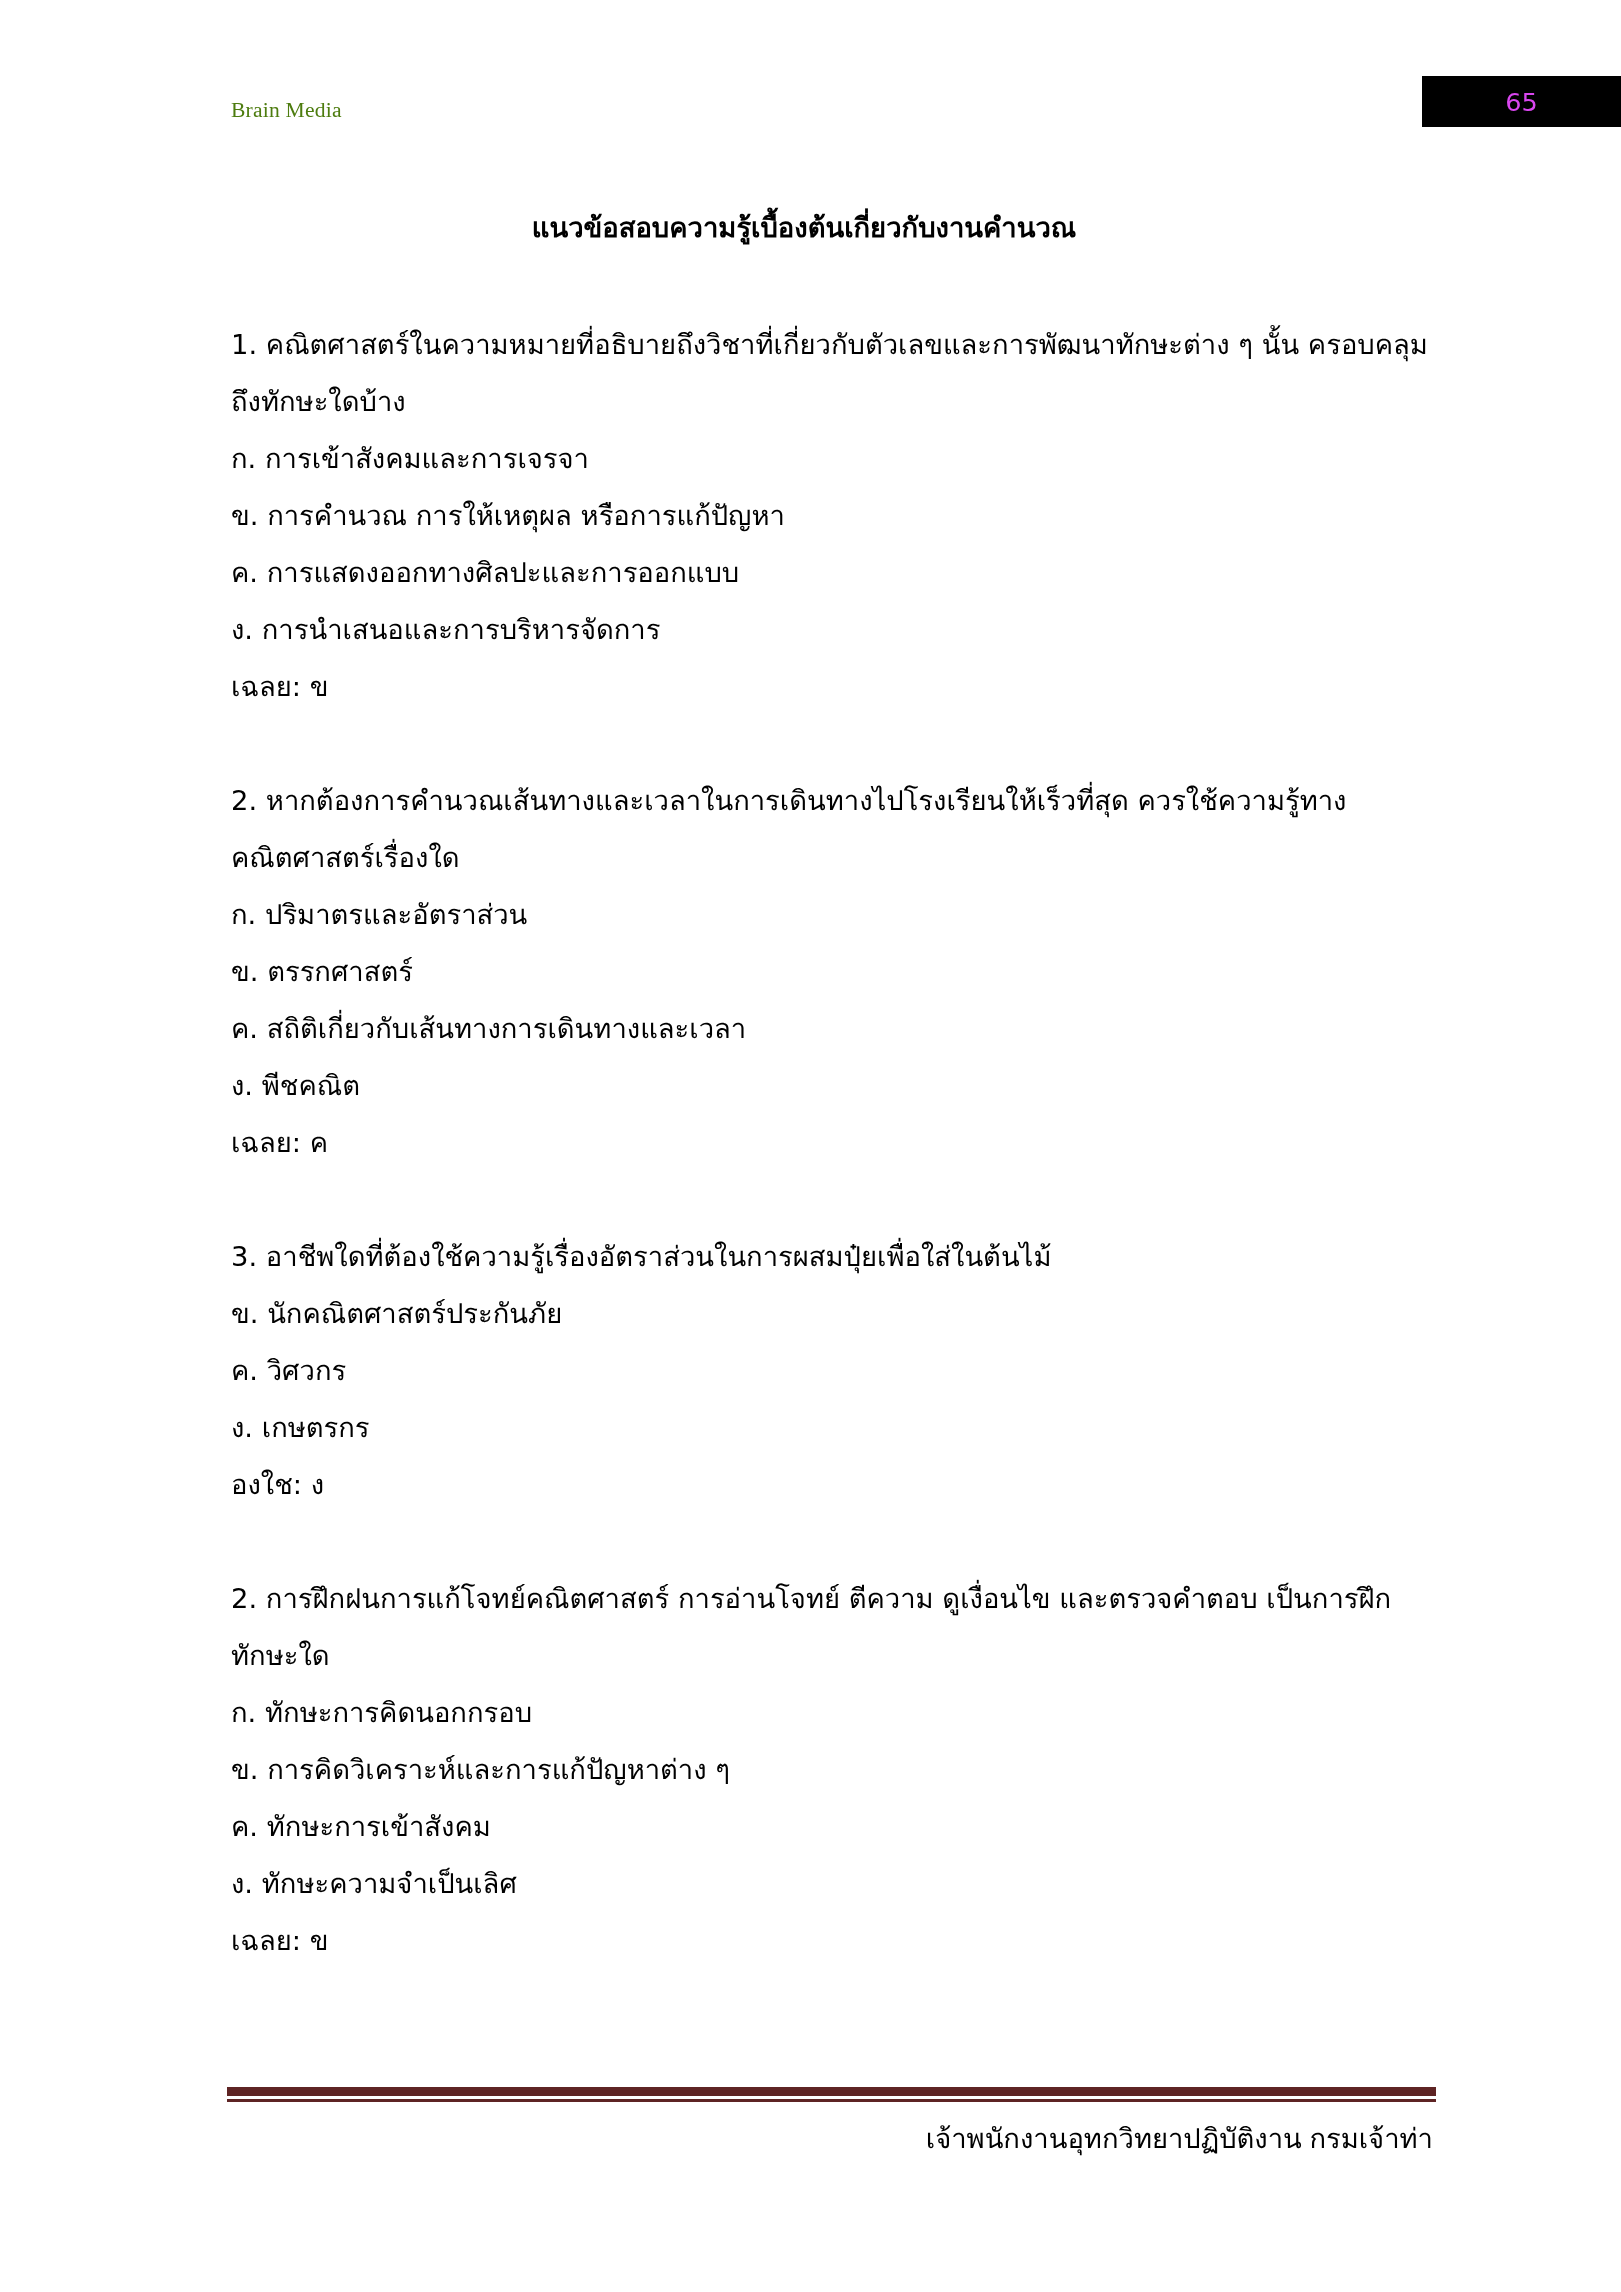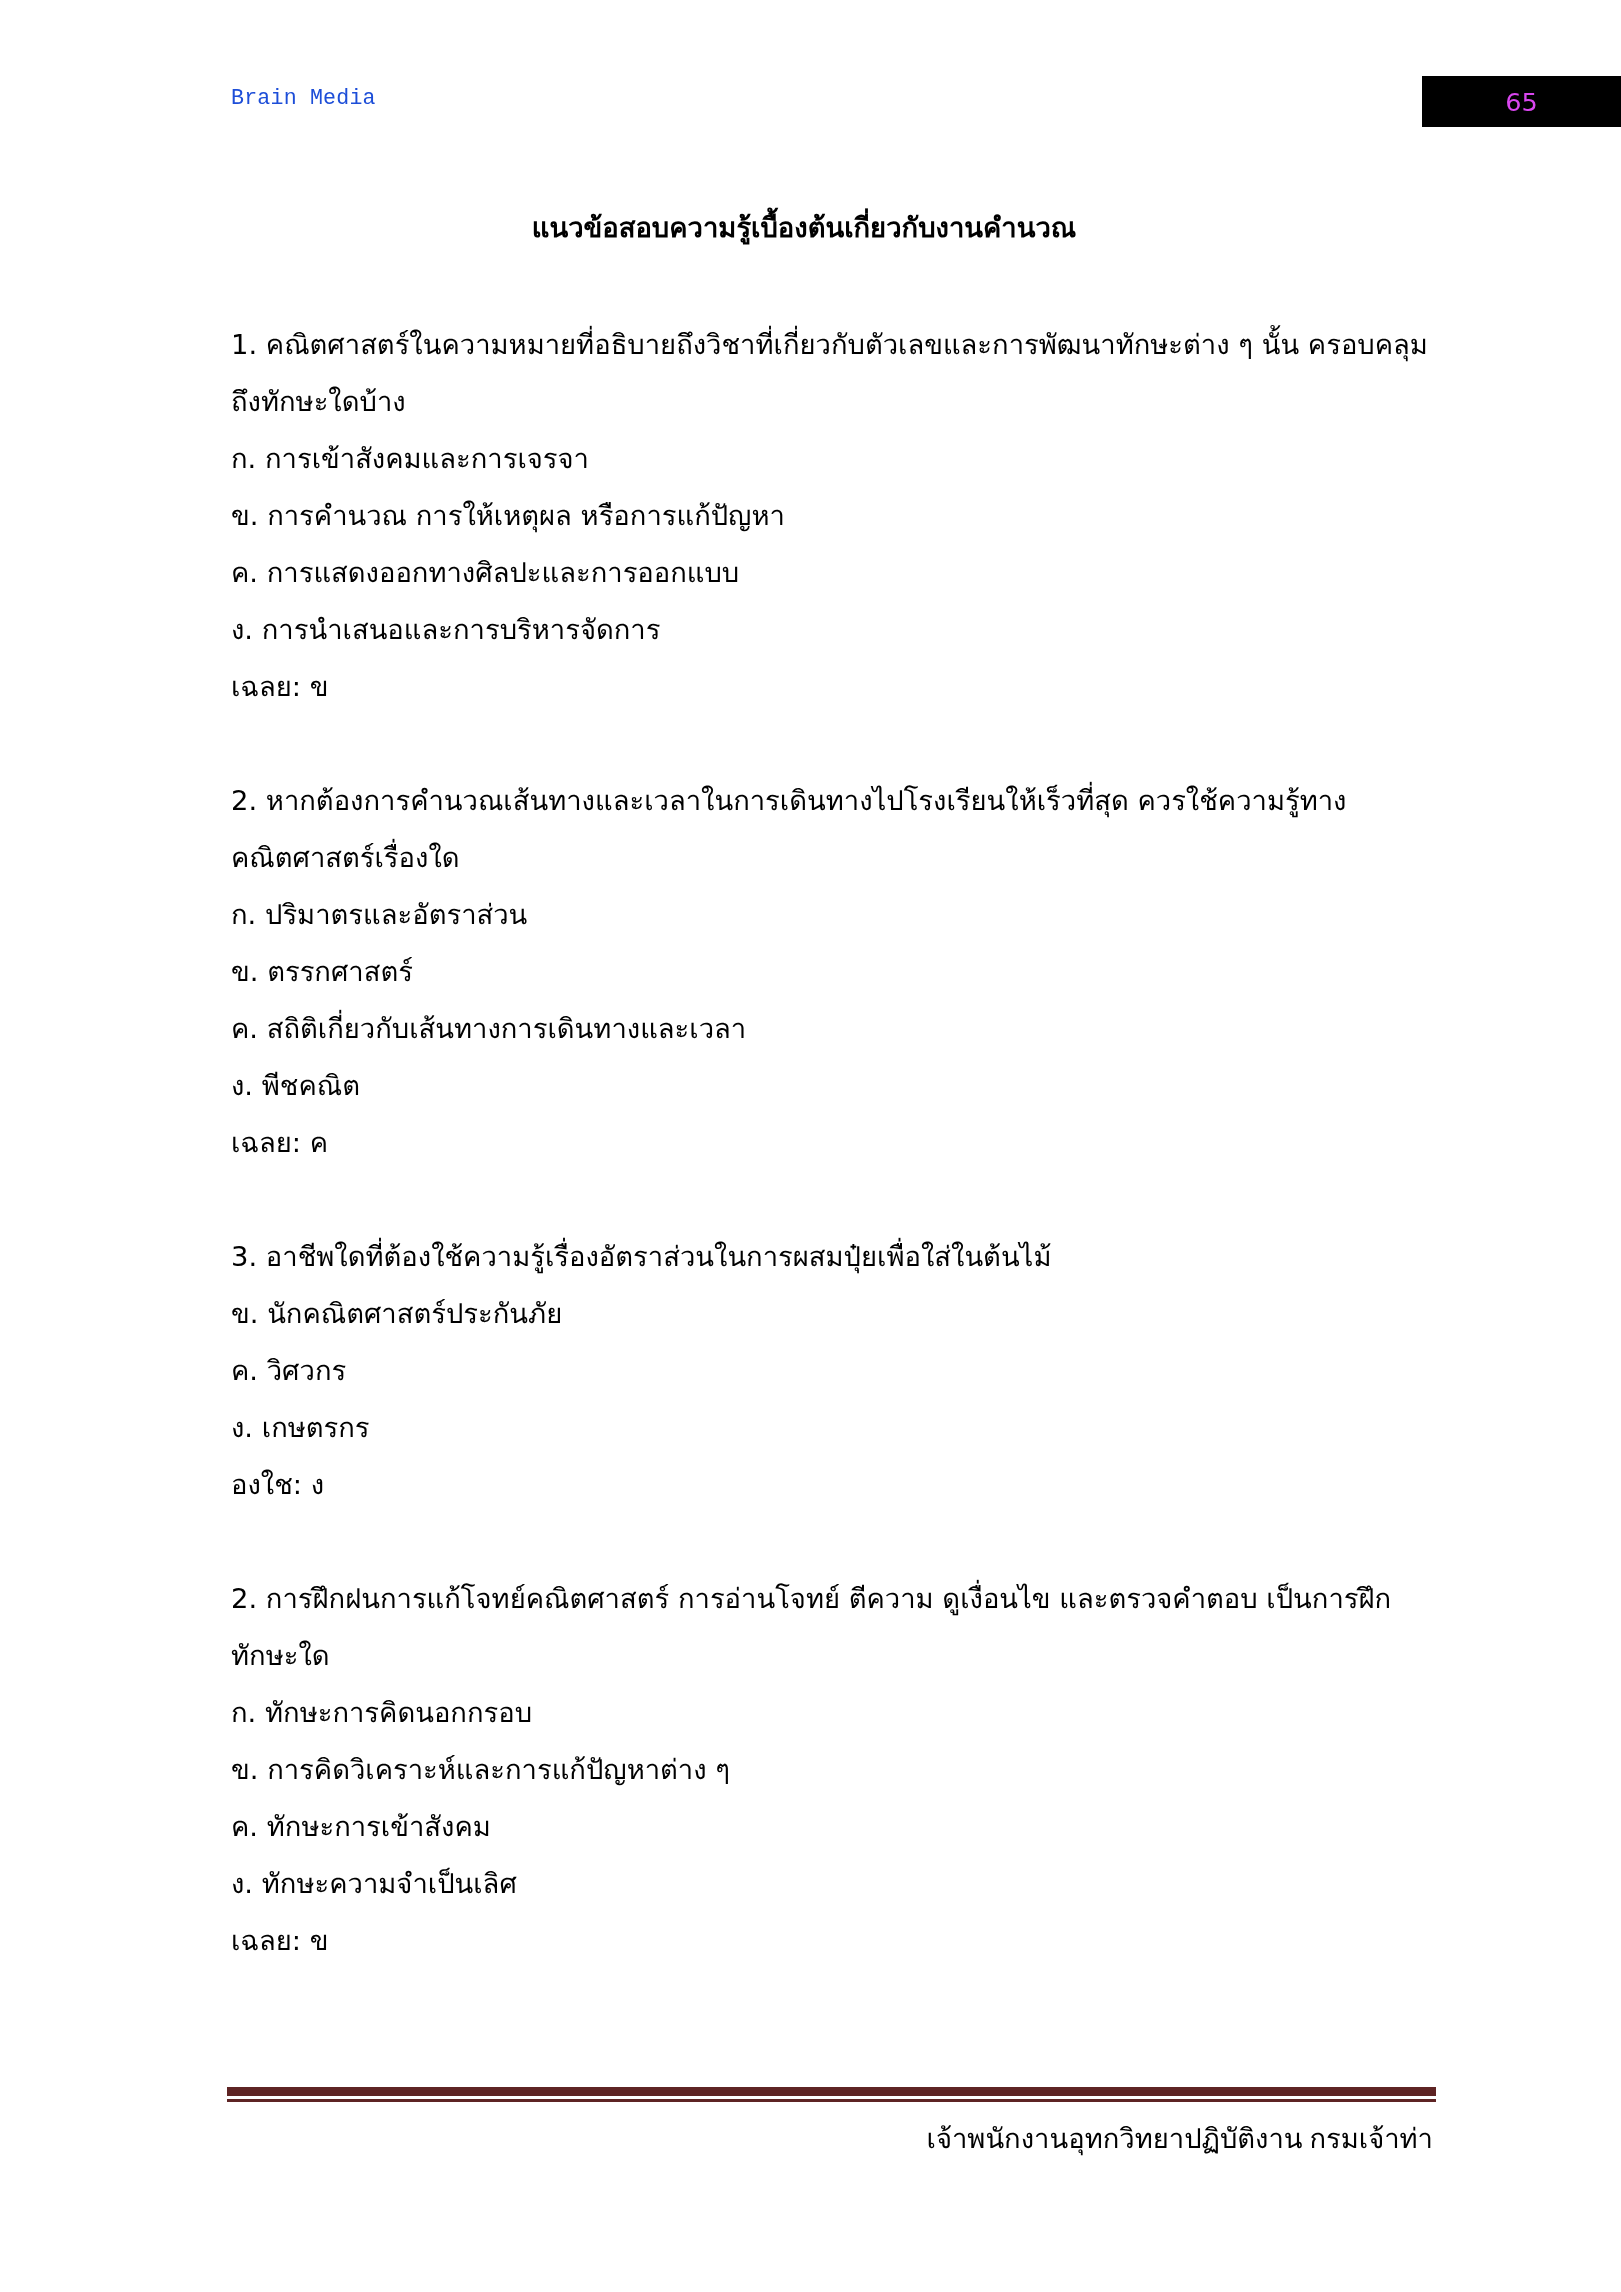--- a/index.html
+++ b/index.html
@@ -1,32 +1,32 @@
 <!DOCTYPE html>
 <html><head>
 <meta charset="utf-8">
 <style>
   html, body { margin: 0; padding: 0; background: #ffffff; }
   body { width: 1621px; height: 2293px; position: relative; overflow: hidden;
          font-family: "DejaVu Sans", sans-serif; color: #000; }
-  .header-brand { position: absolute; left: 231px; top: 86px; font-size: 21.6px;
-                  color: #1d4ed8; font-family: Liberation Mono, monospace; letter-spacing: 0.2px; }
+  .header-brand { position: absolute; left: 231px; top: 98px; font-size: 21.6px;
+                  color: #4d7c0f; font-family: Liberation Serif, serif; letter-spacing: 0.2px; }
   .page-badge { position: absolute; left: 1422px; top: 76px; width: 199px; height: 51px;
                 background: #000; color: #d946ef; display: flex; align-items: center;
                 justify-content: center; font-size: 25.5px; font-family: "DejaVu Sans", sans-serif; }
   .doc-title { position: absolute; left: 0; width: 1608px; top: 206px; text-align: center;
                font-size: 27.4px; font-weight: bold; }
   .content { position: absolute; left: 231px; top: 316px; width: 1206px; }
   .question { margin-bottom: 57px; }
   .line { font-size: 27.4px; line-height: 57px; white-space: nowrap; }
   .stem { white-space: normal; }
   .footer-rule-thick { position: absolute; left: 227px; top: 2087px; width: 1209px; height: 8.8px; background: #5e2424; }
   .footer-rule-thin { position: absolute; left: 227px; top: 2099px; width: 1209px; height: 2.9px; background: #5e2424; }
   .footer-text { position: absolute; right: 188px; top: 2117px; font-size: 27.4px;
-                 font-family: Liberation Serif, serif; }
+                 font-family: Liberation Sans, sans-serif; }
 </style>
 </head>
 <body>
 
 <div class="header-brand">Brain Media</div>
 <div class="page-badge">
   <span>65</span>
 </div>
 
 <div class="doc-title">แนวข้อสอบความรู้เบื้องต้นเกี่ยวกับงานคำนวณ</div>

